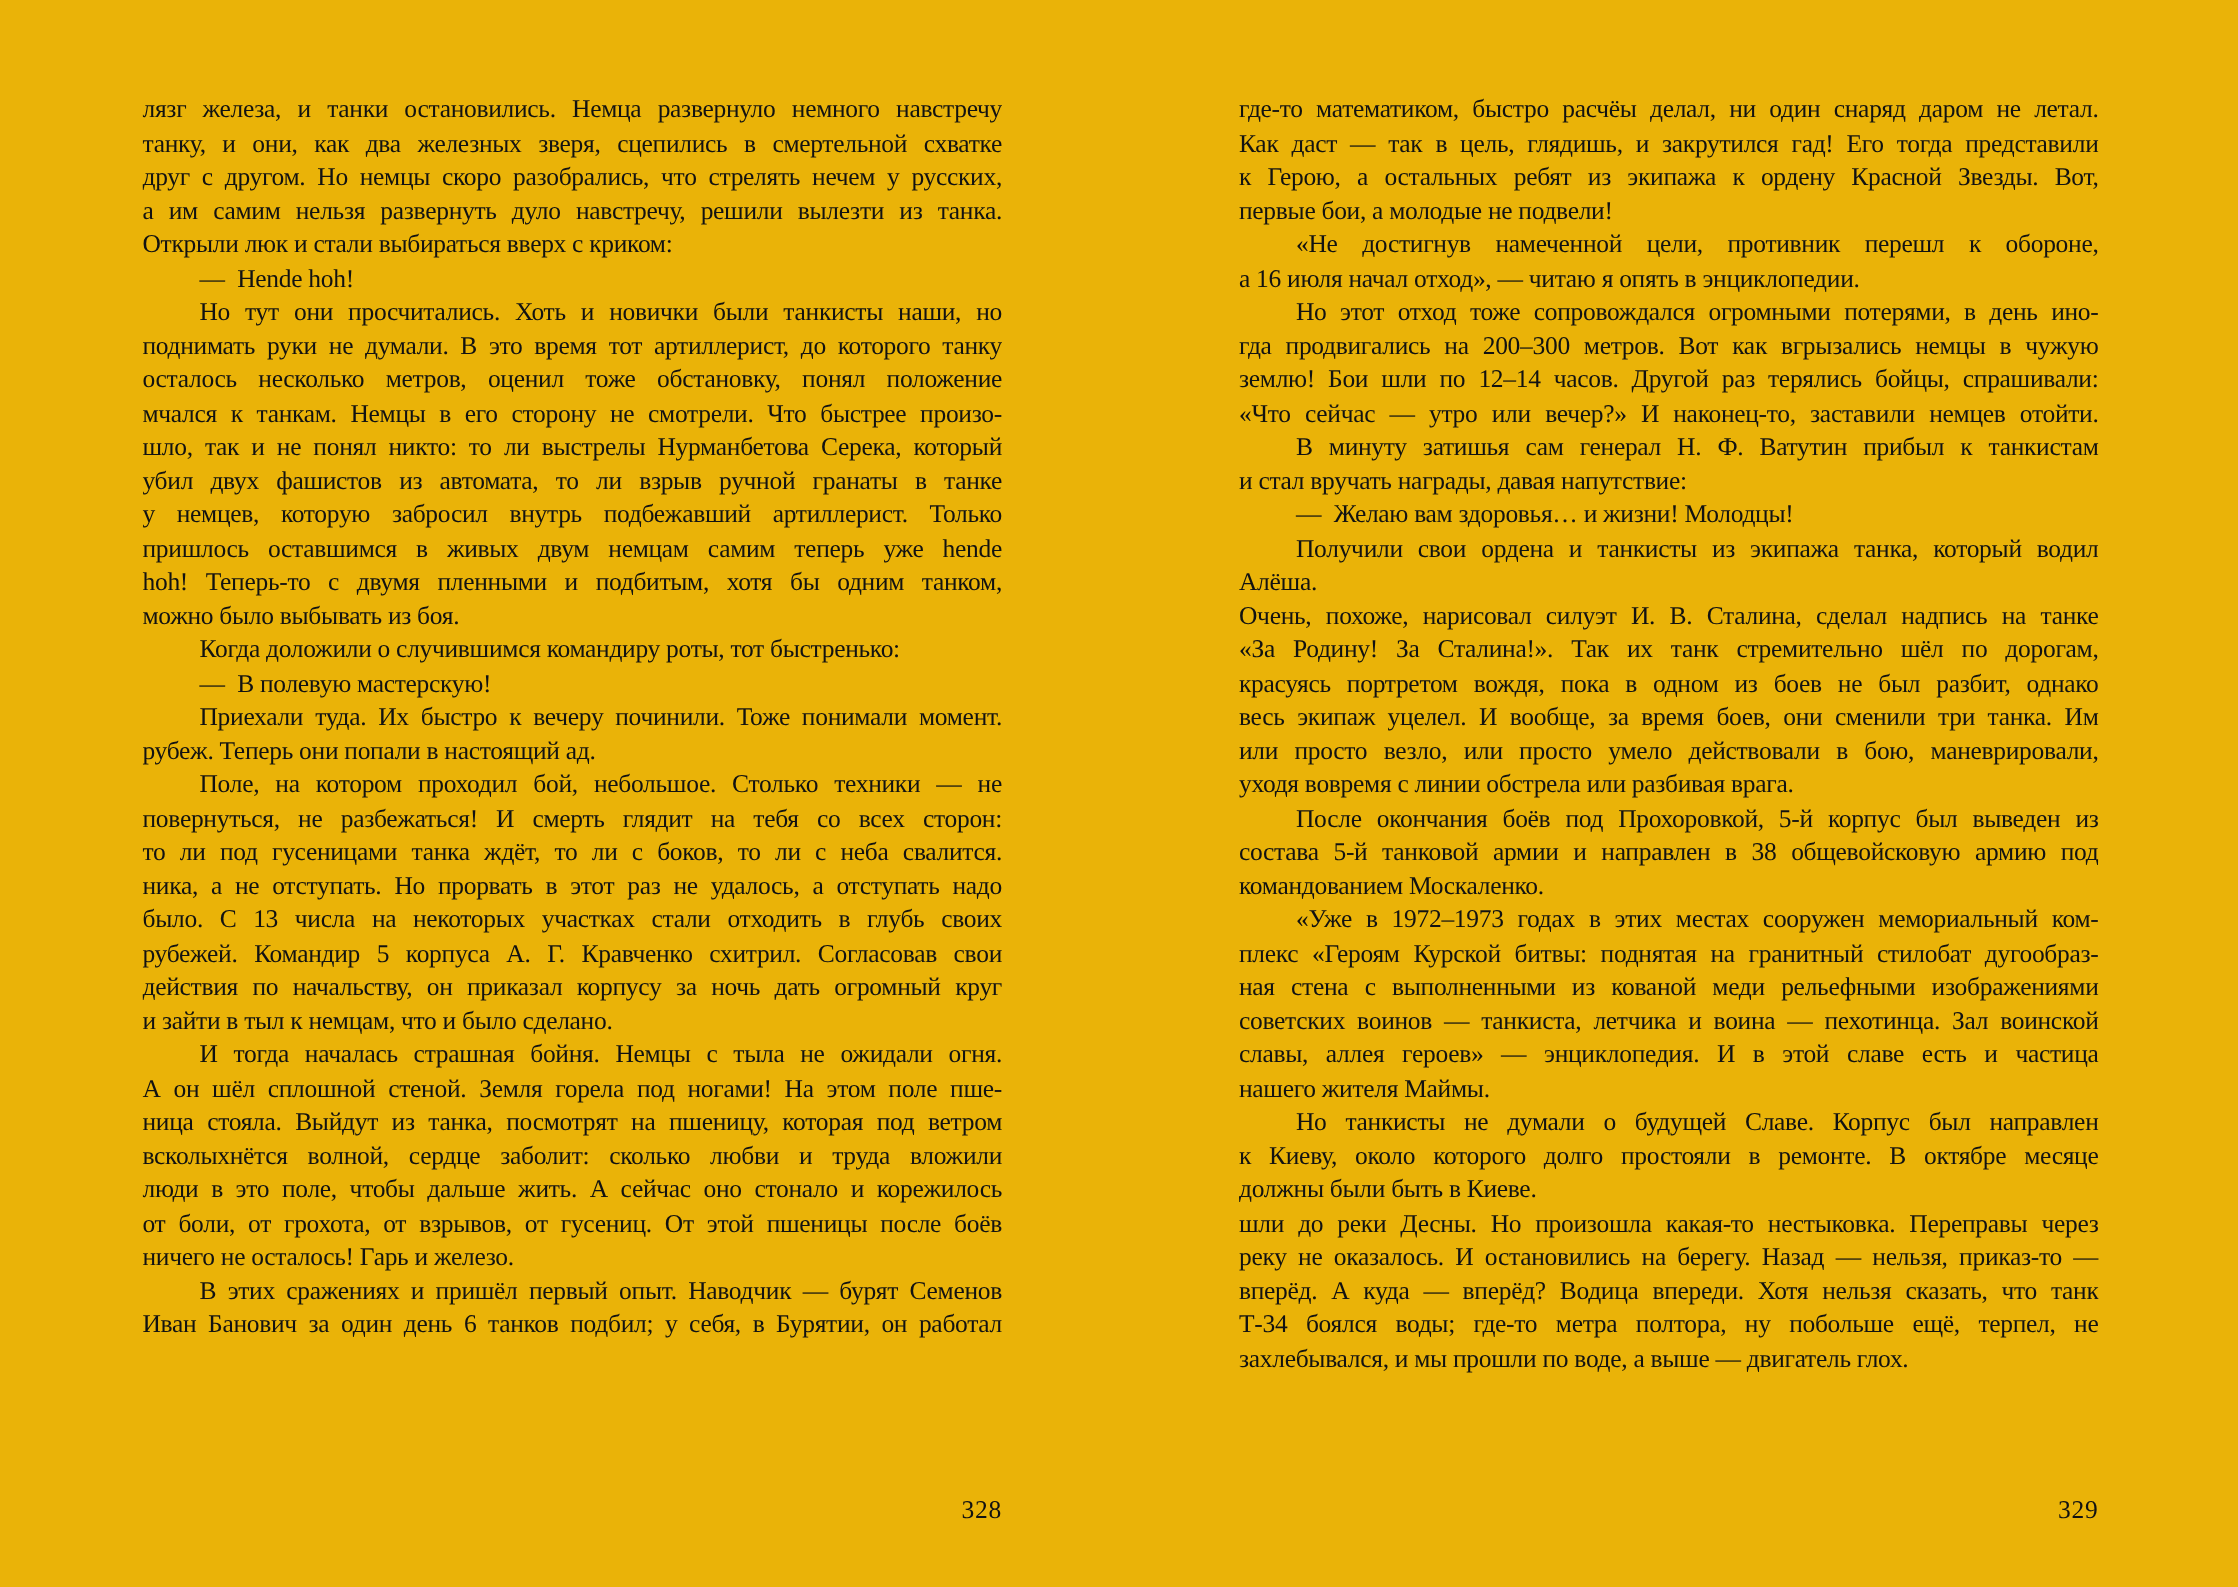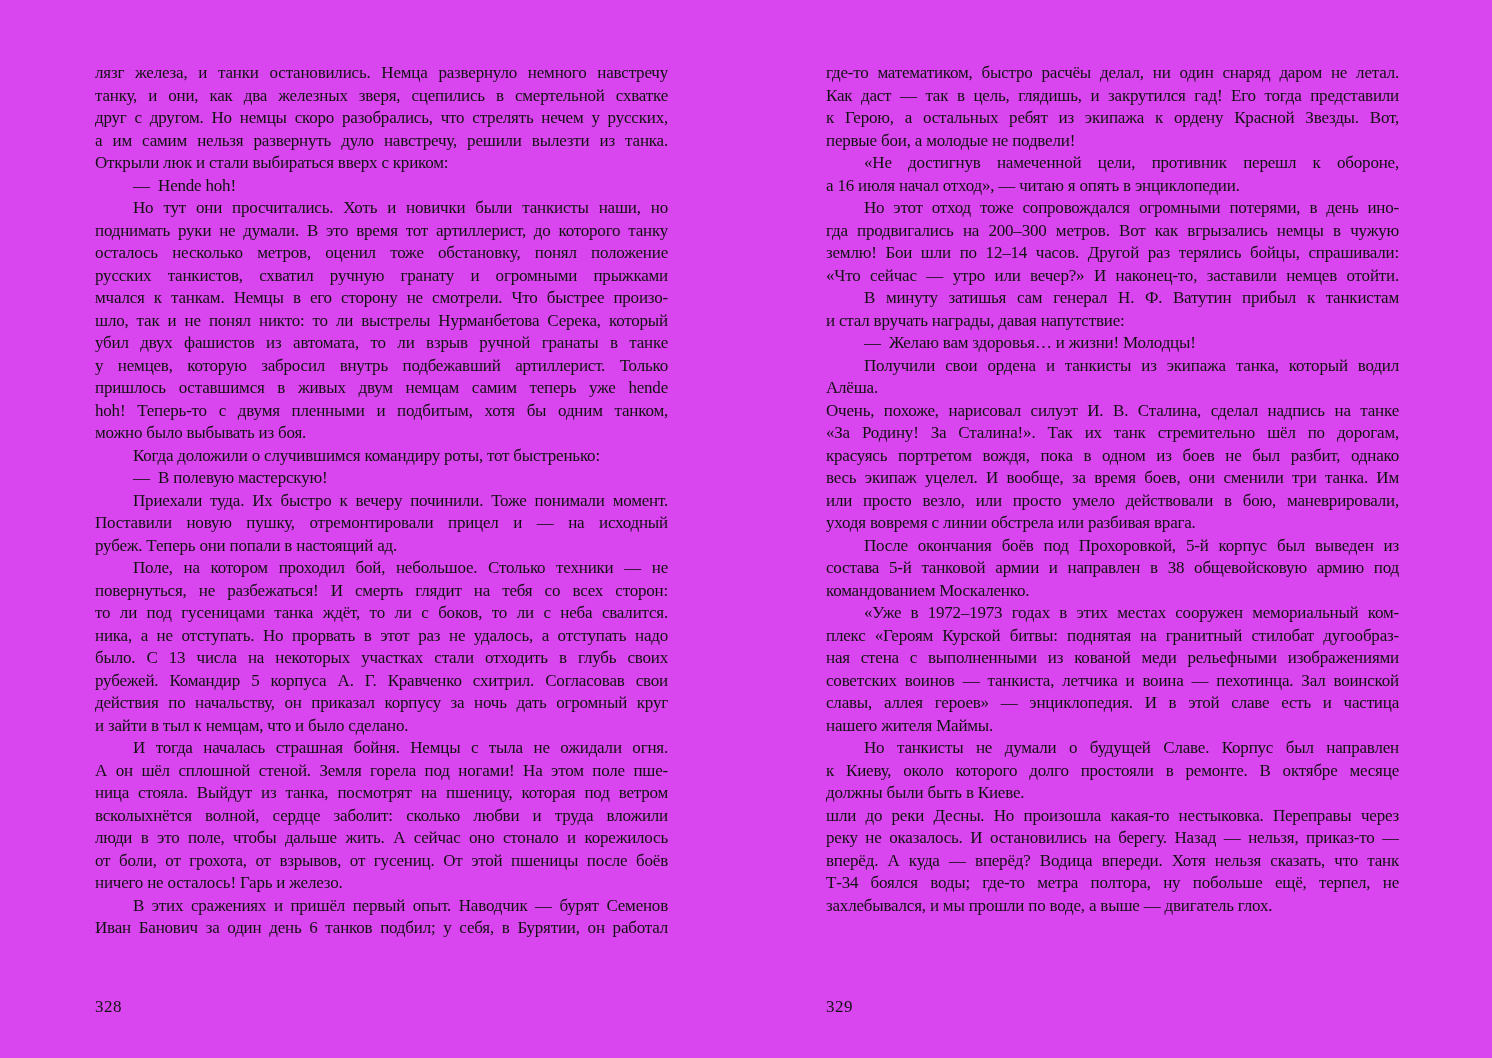--- a/index.html
+++ b/index.html
@@ -4,21 +4,21 @@
 <style>
   html, body {
     margin: 0;
     padding: 0;
     background: #ffffff;
   }
   .spread {
     position: relative;
     width: 1492px;
     height: 1058px;
-    background: #d946ef;
+    background: #eab308;
     overflow: hidden;
     font-family: "Liberation Serif", "DejaVu Serif", serif;
     color: #121212;
   }
   .page {
     position: absolute;
     top: 0;
     width: 573px;
     height: 1058px;
   }
@@ -44,53 +44,51 @@
     text-align-last: left;
   }
   .line.ind {
     text-indent: 38px;
   }
   .page-number {
     position: absolute;
     top: 997px;
     left: 0;
     width: 573px;
-    text-align: left;
+    text-align: right;
     font-size: 17px;
     letter-spacing: 0.5px;
   }
 </style>
 </head>
 <body>
 
 <div class="spread">
 
   <section class="page page-left">
     <div class="page-text">
         <div class="line">лязг железа, и танки остановились. Немца развернуло немного навстречу</div>
         <div class="line">танку, и они, как два железных зверя, сцепились в смертельной схватке</div>
         <div class="line">друг с другом. Но немцы скоро разобрались, что стрелять нечем у русских,</div>
         <div class="line">а им самим нельзя развернуть дуло навстречу, решили вылезти из танка.</div>
         <div class="line no-j">Открыли люк и стали выбираться вверх с криком:</div>
         <div class="line ind no-j">— Hende hoh!</div>
         <div class="line ind">Но тут они просчитались. Хоть и новички были танкисты наши, но</div>
         <div class="line">поднимать руки не думали. В это время тот артиллерист, до которого танку</div>
         <div class="line">осталось несколько метров, оценил тоже обстановку, понял положение</div>
-        <div class="line">русских танкистов, схватил ручную гранату и огромными прыжками</div>
         <div class="line">мчался к танкам. Немцы в его сторону не смотрели. Что быстрее произо-</div>
         <div class="line">шло, так и не понял никто: то ли выстрелы Нурманбетова Серека, который</div>
         <div class="line">убил двух фашистов из автомата, то ли взрыв ручной гранаты в танке</div>
         <div class="line">у немцев, которую забросил внутрь подбежавший артиллерист. Только</div>
         <div class="line">пришлось оставшимся в живых двум немцам самим теперь уже hende</div>
         <div class="line">hoh! Теперь-то с двумя пленными и подбитым, хотя бы одним танком,</div>
         <div class="line no-j">можно было выбывать из боя.</div>
         <div class="line ind no-j">Когда доложили о случившимся командиру роты, тот быстренько:</div>
         <div class="line ind no-j">— В полевую мастерскую!</div>
         <div class="line ind">Приехали туда. Их быстро к вечеру починили. Тоже понимали момент.</div>
-        <div class="line">Поставили новую пушку, отремонтировали прицел и — на исходный</div>
         <div class="line no-j">рубеж. Теперь они попали в настоящий ад.</div>
         <div class="line ind">Поле, на котором проходил бой, небольшое. Столько техники — не</div>
         <div class="line">повернуться, не разбежаться! И смерть глядит на тебя со всех сторон:</div>
         <div class="line">то ли под гусеницами танка ждёт, то ли с боков, то ли с неба свалится.</div>
         <div class="line">ника, а не отступать. Но прорвать в этот раз не удалось, а отступать надо</div>
         <div class="line">было. С 13 числа на некоторых участках стали отходить в глубь своих</div>
         <div class="line">рубежей. Командир 5 корпуса А. Г. Кравченко схитрил. Согласовав свои</div>
         <div class="line">действия по начальству, он приказал корпусу за ночь дать огромный круг</div>
         <div class="line no-j">и зайти в тыл к немцам, что и было сделано.</div>
         <div class="line ind">И тогда началась страшная бойня. Немцы с тыла не ожидали огня.</div>

